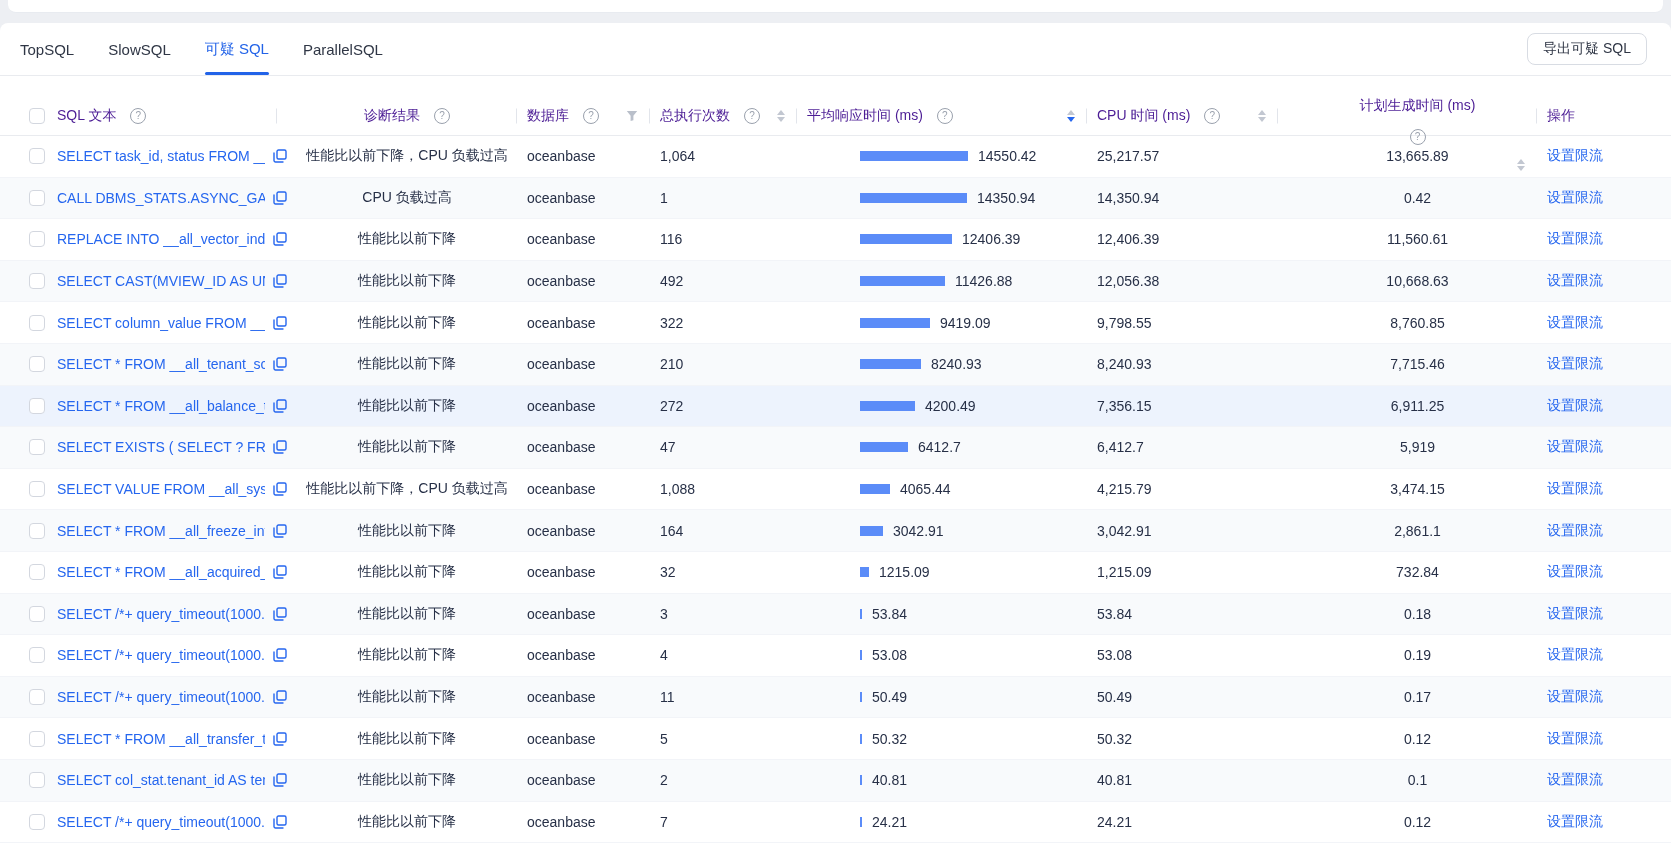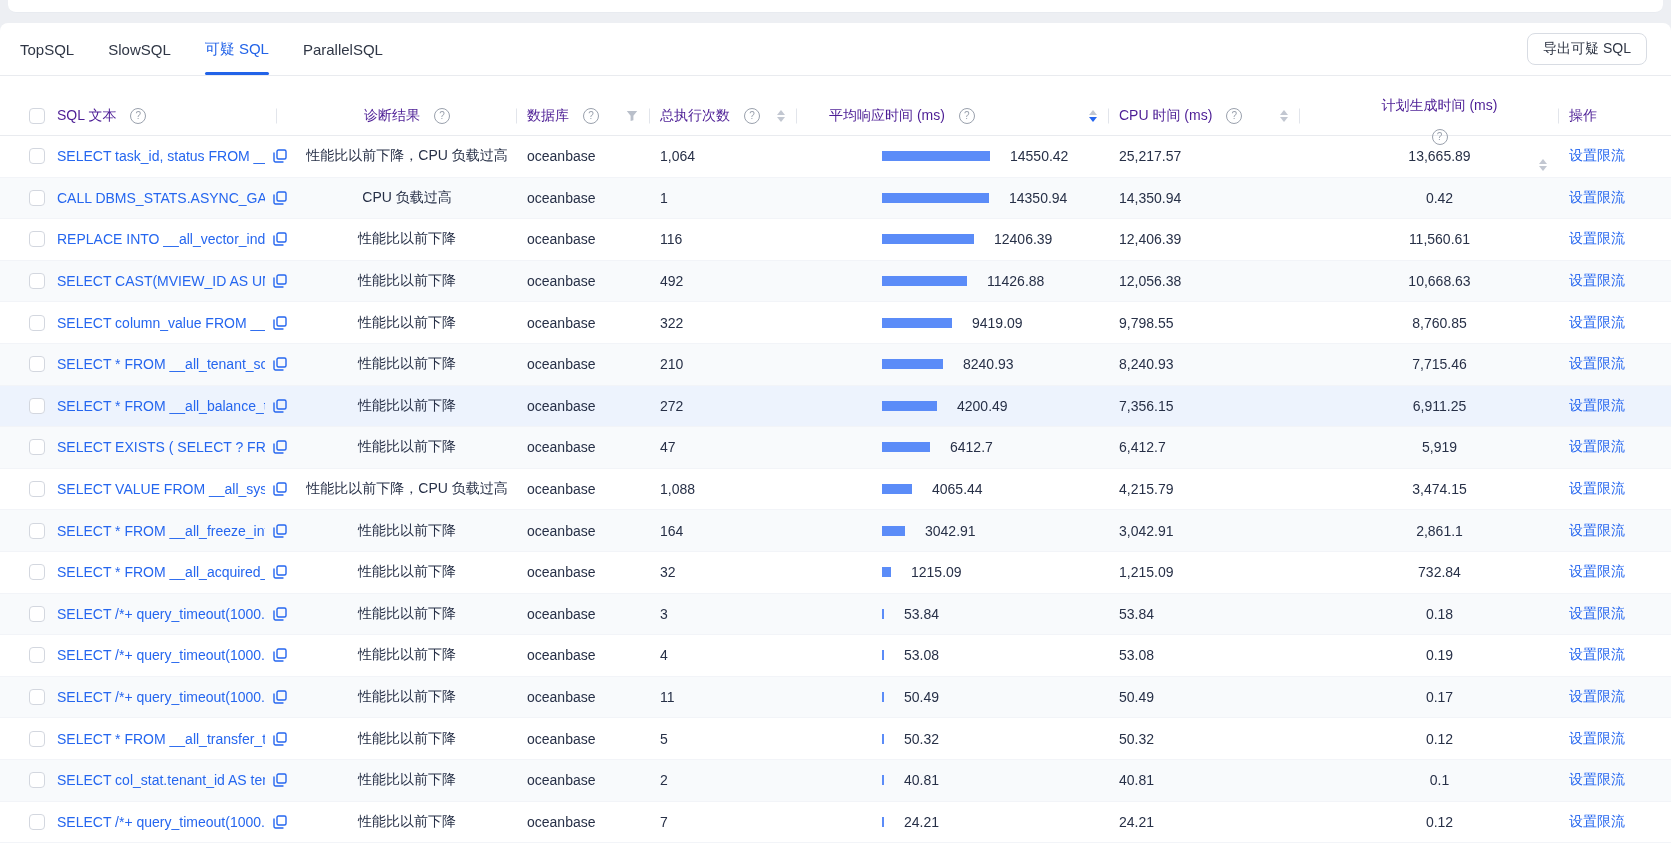--- a/index.html
+++ b/index.html
@@ -49,21 +49,21 @@
   }
   .th.sep::after{
     content:"";position:absolute;right:10px;top:50%;transform:translateY(-50%);
     width:1px;height:15px;background:#e2e5eb;
   }
   .col-check{width:41px;display:flex;justify-content:center;}
   .col-sql{width:230px;}
   .col-diag{width:240px;justify-content:center;}
   .col-db{width:133px;}
   .col-exec{width:147px;}
-  .col-avg{width:290px;margin-left:22px;}
+  .col-avg{width:290px;}
   .col-cpu{width:191px;}
   .col-plan{width:259px;flex-direction:column;}
   .col-action{flex:1;}
   .trailing{margin-left:auto;margin-right:22px;display:flex;align-items:center;}
   
   .help{
     width:14px;height:14px;border:1px solid #9aa1ad;border-radius:50%;
     color:#9aa1ad;font-size:10px;line-height:1;
     display:inline-flex;align-items:center;justify-content:center;flex:0 0 auto;
   }
@@ -82,21 +82,21 @@
   .tr{
     display:flex;align-items:center;height:41.6px;padding:0 16px;
     box-sizing:border-box;border-bottom:1px solid #f2f4f8;background:#fff;
   }
   .tr:nth-child(even){background:#f8fafc;}
   .tr.highlight{background:#edf3fd;}
   .td{font-size:14px;color:#273047;display:flex;align-items:center;white-space:nowrap;overflow:hidden;}
   .td.col-sql{gap:8px;}
   .sql-link{color:#2566ef;text-decoration:none;cursor:pointer;overflow:hidden;}
   .copy-icon{flex:0 0 auto;cursor:pointer;}
-  .td.col-avg{padding-left:53px;gap:20px;box-sizing:border-box;}
+  .td.col-avg{padding-left:53px;gap:10px;box-sizing:border-box;}
   .bar{height:10px;background:#5b8cf8;flex:0 0 auto;}
   .action-link{color:#2566ef;text-decoration:none;cursor:pointer;}
 </style>
 </head>
 <body>
 
 <div class="top-strip"></div>
 
 <div class="card">
 

